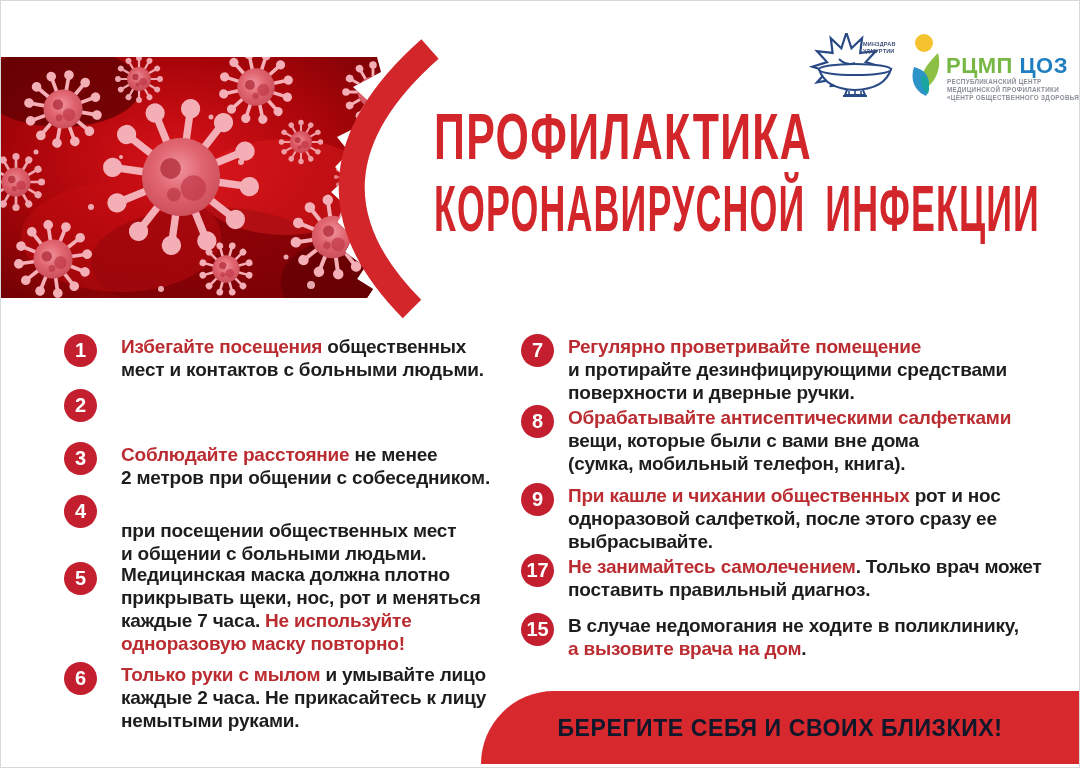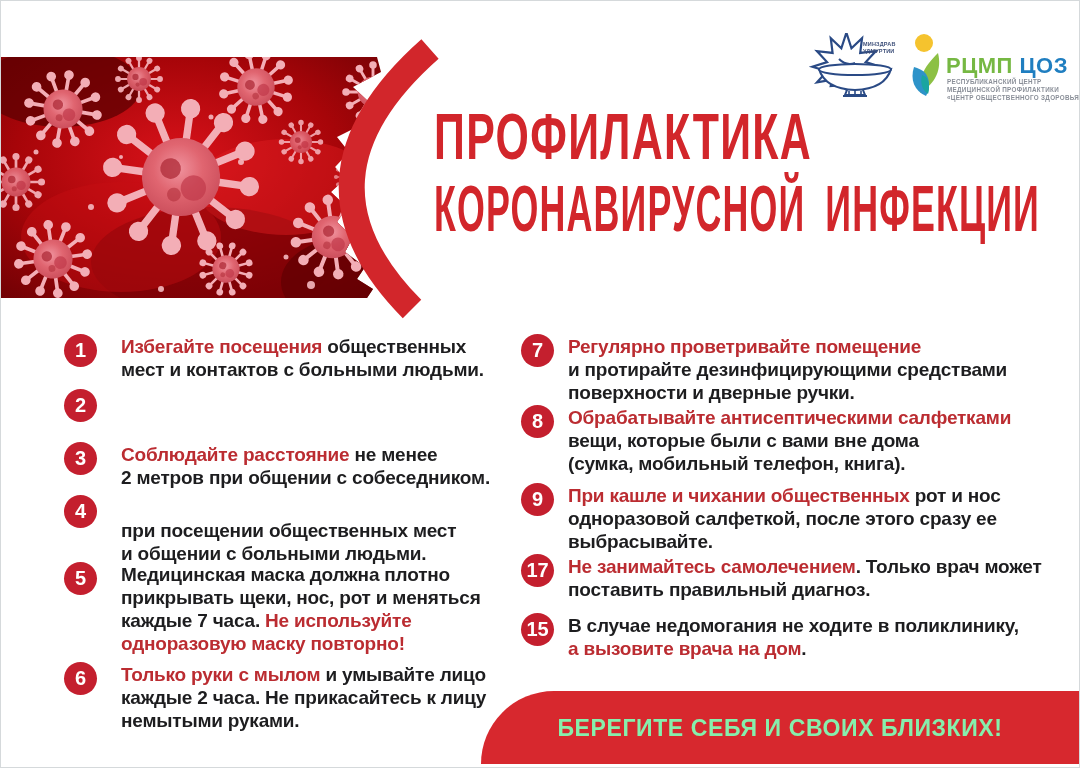--- a/index.html
+++ b/index.html
@@ -47,21 +47,21 @@
   }
   .col-l .txt { margin-left:24px; width:400px; }
   .col-r .txt { margin-left:14px; width:485px; }
   .red { color:#bb2c31; } .blk { color:#1d1d1f; }
   
   .banner {
     position:absolute; left:480px; right:0; top:690px; bottom:3px;
     background:#d7282e; border-top-left-radius:85px;
     display:flex; align-items:center; justify-content:center;
   }
-  .banner-text { color:#86efac; font-weight:bold; font-size:23px; letter-spacing:.6px;
+  .banner-text { color:#0f172a; font-weight:bold; font-size:23px; letter-spacing:.6px;
     padding-top:2px; }
 </style>
 </head>
 <body>
 
 <div class="poster">
 
   <div class="photo-wrap">
     <svg width="392" height="241" viewBox="0 0 392 241">
       <defs>

